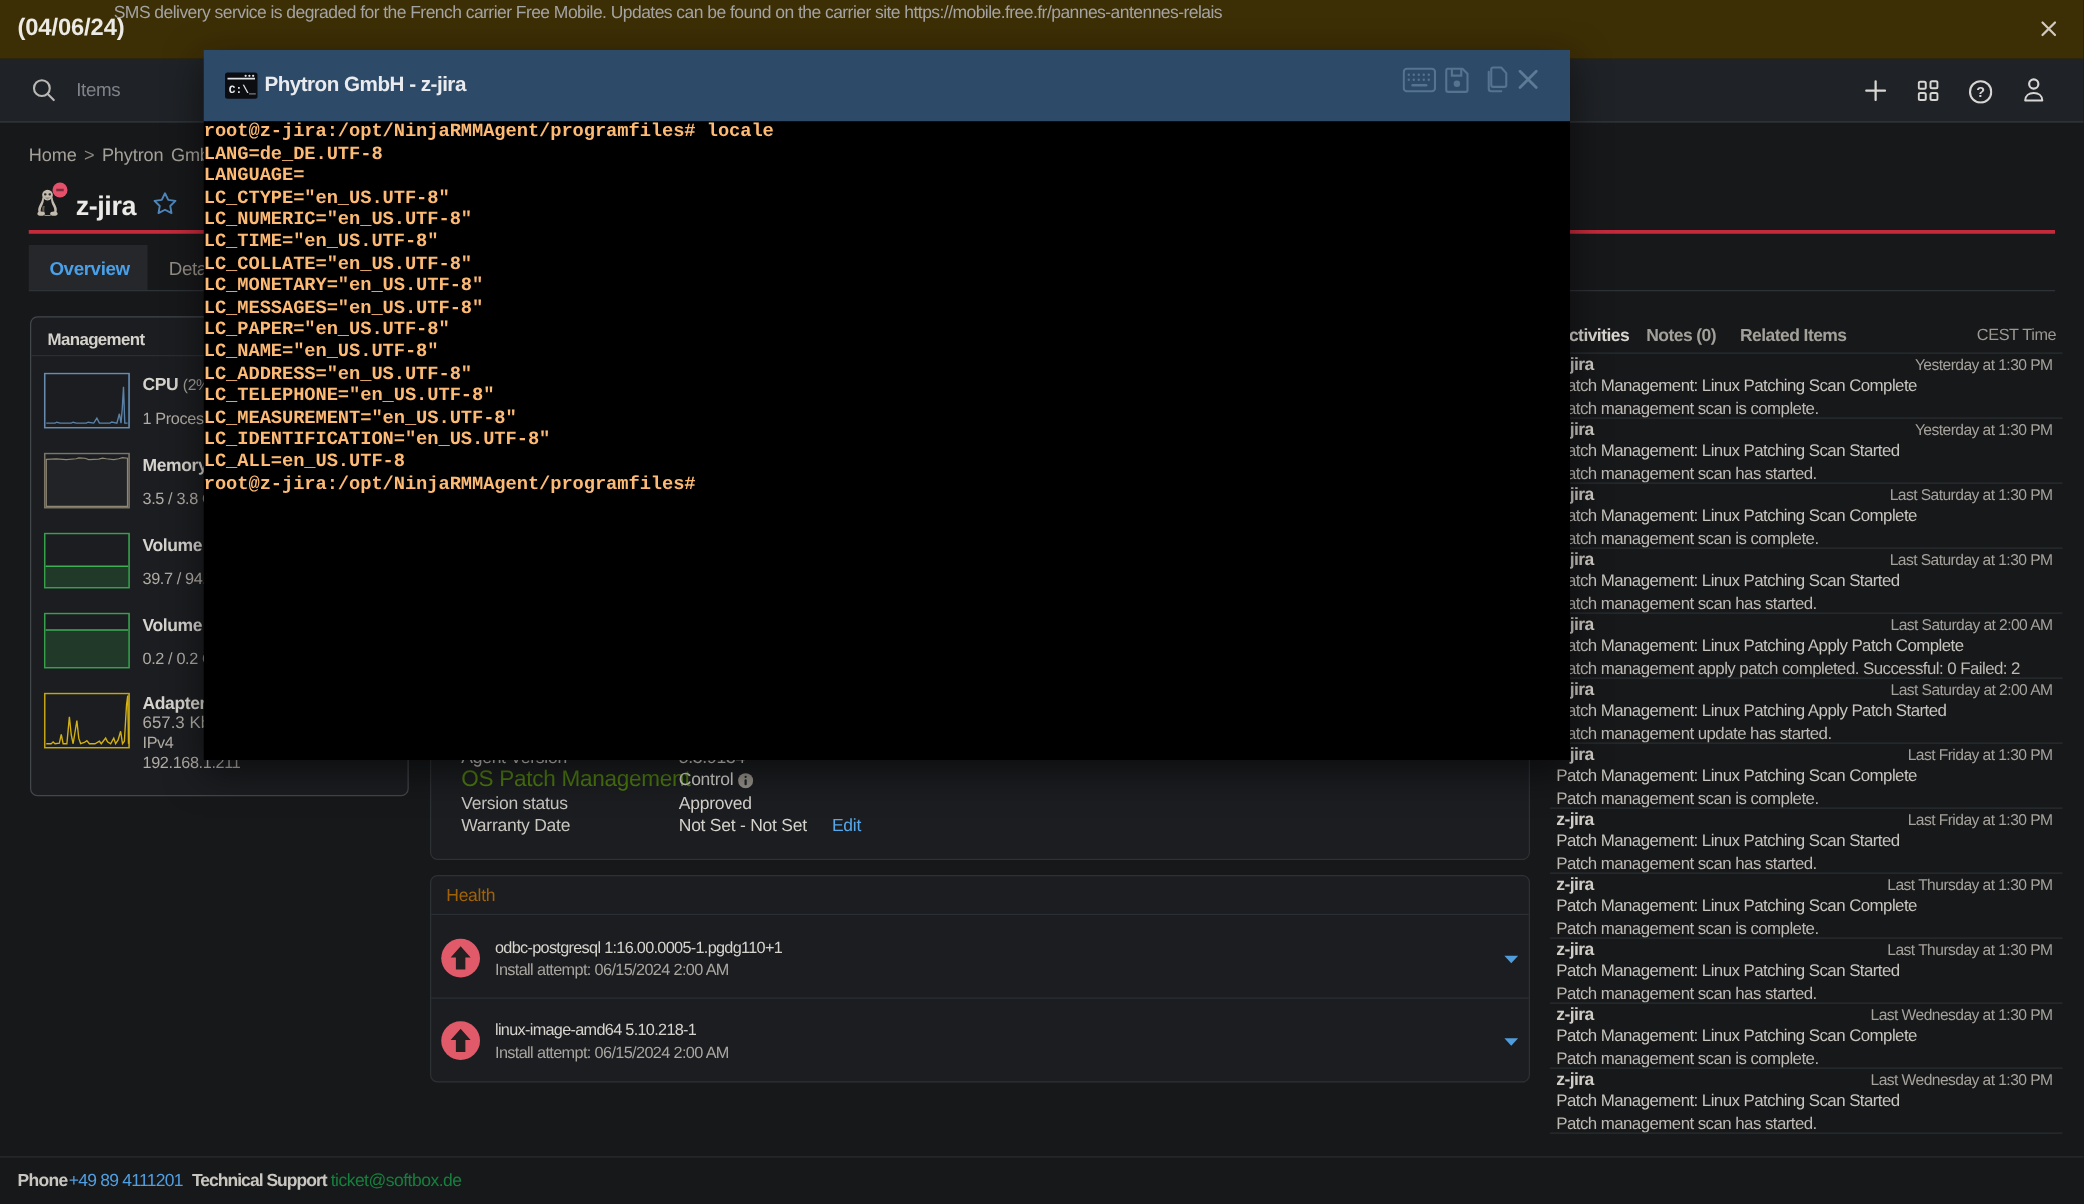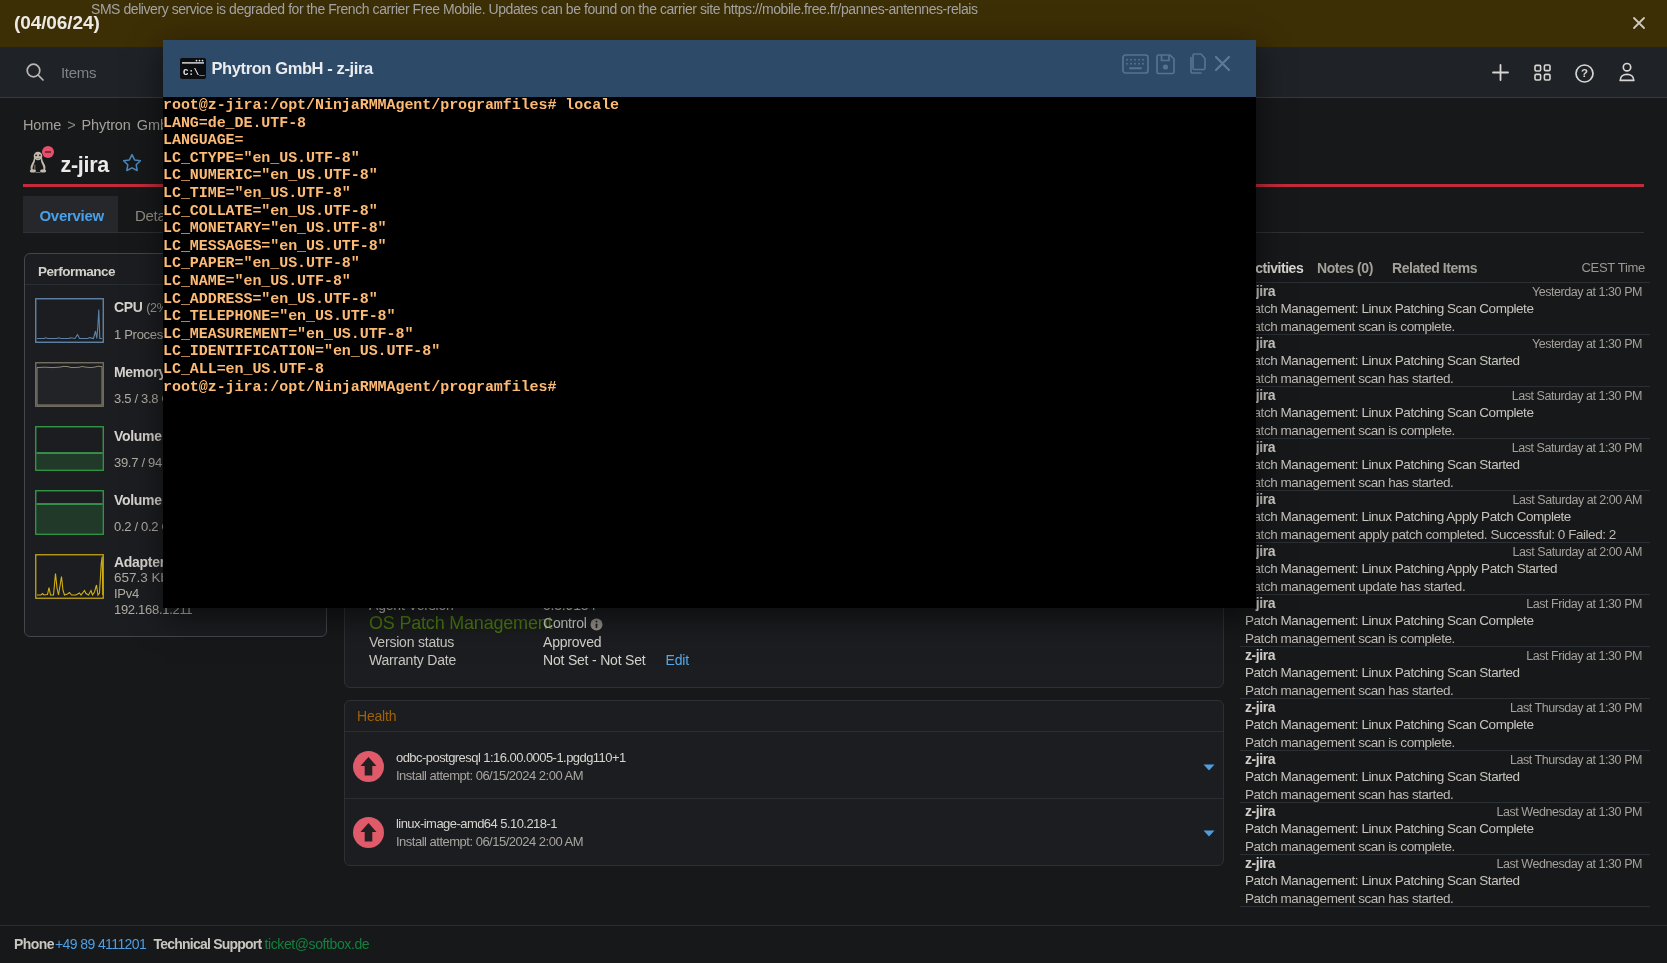--- a/index.html
+++ b/index.html
@@ -57,21 +57,21 @@
 <div class="t" style="left:60.5px;top:151.5px;font-size:21.5px;line-height:26px;letter-spacing:-0.3px;font-weight:bold;color:#eceae6">z-jira</div>
 <svg class="abs" style="left:121.5px;top:152.5px" width="20" height="19" viewBox="0 0 20 19">
     <path d="M10 1.6 L12.6 6.9 L18.4 7.7 L14.2 11.8 L15.2 17.5 L10 14.8 L4.8 17.5 L5.8 11.8 L1.6 7.7 L7.4 6.9 Z" fill="none" stroke="#4e86bb" stroke-width="1.5" stroke-linejoin="round"></path>
   </svg>
 <div class="abs" style="left:23px;top:184px;width:1621px;height:3px;background:#c32b3c"></div>
 <div class="abs" style="left:23px;top:232px;width:1621px;height:1px;background:#2e3135"></div>
 <div class="abs" style="left:23px;top:196px;width:94.5px;height:36px;background:#25272b"></div>
 <div class="t" style="left:39.5px;top:207px;font-size:15px;line-height:18px;letter-spacing:-0.3px;font-weight:600;color:#4aa0e8">Overview</div>
 <div class="t" style="left:135px;top:207px;font-size:15px;line-height:18px;letter-spacing:-0.3px;color:#948e85">Details</div>
 <div class="abs" style="left:24px;top:253px;width:303px;height:384px;background:#1b1d20;border:1px solid #43464b;border-radius:6px"></div>
-<div class="t" style="left:38px;top:264px;font-size:13.5px;line-height:16px;letter-spacing:-0.5px;font-weight:bold;color:#d4d1cb">Performance</div>
+<div class="t" style="left:38px;top:264px;font-size:13.5px;line-height:16px;letter-spacing:-0.5px;font-weight:bold;color:#d4d1cb">Management</div>
 <div class="abs" style="left:25px;top:284px;width:301px;height:1px;background:#2a2d31"></div>
 <svg class="abs" style="left:34.5px;top:298px" width="69" height="45" viewBox="0 0 69 45">
     <rect x="0.75" y="0.75" width="67.5" height="43.5" fill="none" stroke="#678cb0" stroke-width="1.3"></rect>
     <path d="M2 40.5 L9 40.5 L10.5 39.8 L13 40.5 L22 40.5 L23.5 39.8 L26 40.5 L34 40.5 L35.5 39.8 L40 40.5 L42.5 36.5 L44.5 40.5 L53 40.5 L54.5 39.6 L58.5 40.5 L60.5 33 L61.8 40.5 L62.8 29 L63.8 11.5 L64.8 40.5 L67 40.5" fill="none" stroke="#5a82a8" stroke-width="1.1"></path>
   </svg>
 <div class="t" style="left:114px;top:299px;font-size:14px;line-height:17px;letter-spacing:-0.3px;font-weight:bold;color:#d6d3cd">CPU <span style="font-size:12.5px;font-weight:normal;color:#a19d97">(2%)</span></div>
 <div class="t" style="left:114px;top:327px;font-size:13px;line-height:16px;letter-spacing:-0.3px;color:#b0aba3">1 Processor</div>
 <svg class="abs" style="left:34.5px;top:362px" width="69" height="45" viewBox="0 0 69 45">
     <rect x="0.75" y="0.75" width="67.5" height="43.5" fill="none" stroke="#7c7567" stroke-width="1.3"></rect>
     <path d="M2 5.5 L10 5.2 L18 5.6 L26 5 L28 4.4 L33 4.6 L36 5.6 L44 5.3 L47 4.5 L50 5 L56 5.6 L60 5 L63 4.2 L67 4.6 L67 43 L2 43 Z" fill="rgba(255,255,255,0.028)" stroke="#8e8775" stroke-width="1"></path>

